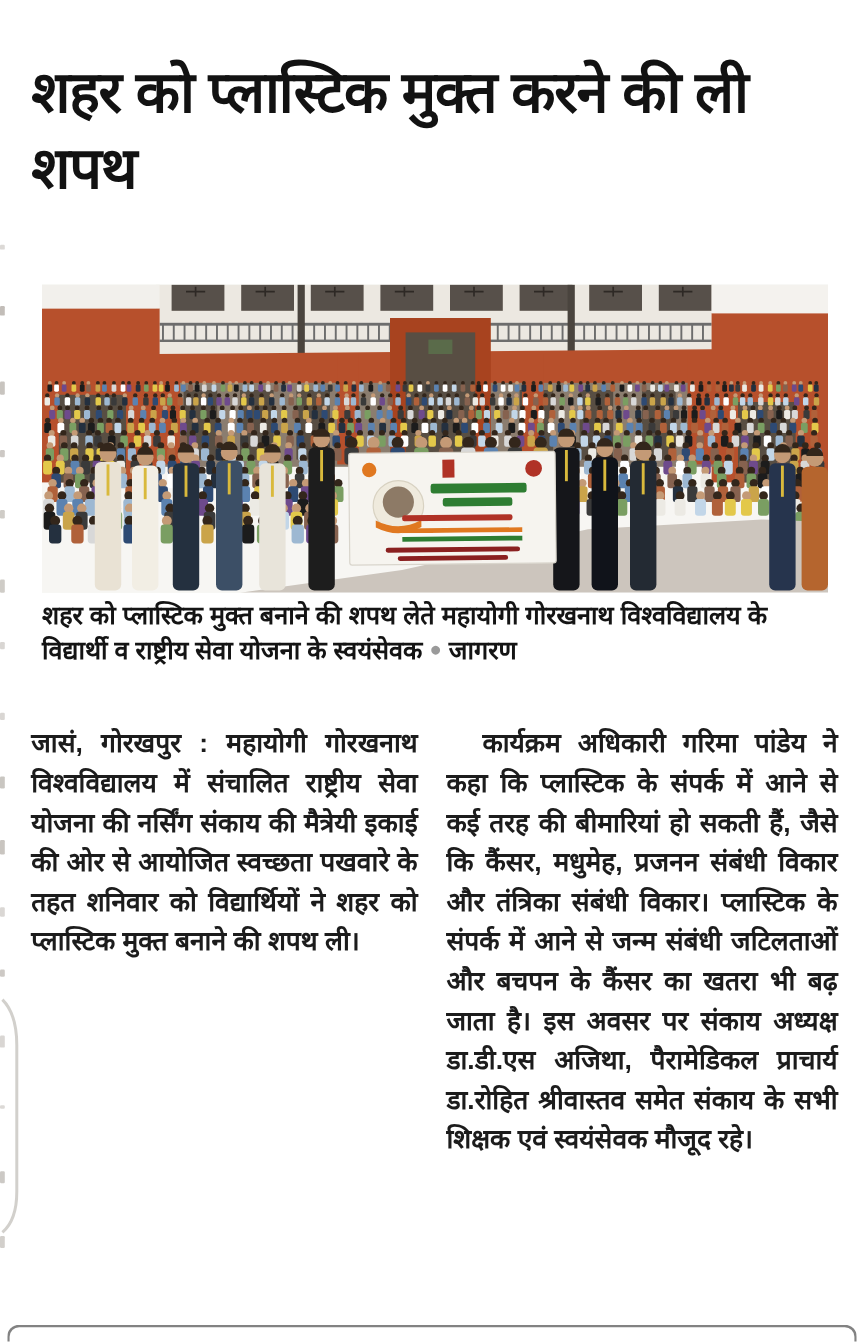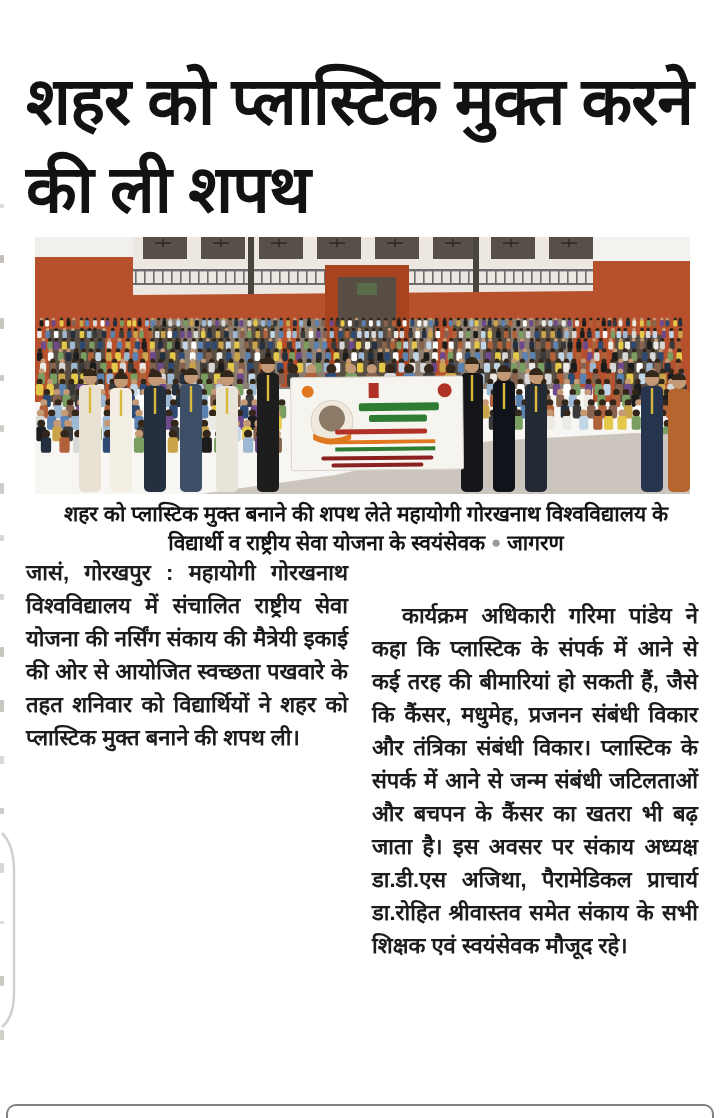--- a/index.html
+++ b/index.html
@@ -4,40 +4,40 @@
 <style>
   html,body{margin:0;padding:0;}
   body{
     width:720px;height:1118px;position:relative;overflow:hidden;
     background:#ffffff;
     font-family:"Liberation Sans",sans-serif;
   }
   .page{position:absolute;inset:0;background:#ffffff;}
   .headline{
     position:absolute;left:26px;top:14px;width:676px;
-    font-size:66px;line-height:1.33;font-weight:700;color:#121212;
+    font-size:48px;line-height:1.33;font-weight:700;color:#121212;
     letter-spacing:-1px;
   }
   .photo-wrap{
     position:absolute;left:35px;top:237px;width:655px;height:257px;
     overflow:hidden;background:#f7f6f3;
   }
   .photo-wrap svg{display:block;}
   .caption{
     position:absolute;left:35px;top:499px;width:662px;
-    font-size:21px;line-height:29px;font-weight:700;color:#141414;text-align:center;
+    font-size:21px;line-height:29px;font-weight:700;color:#141414;
   }
   .caption .bullet{font-size:17px;position:relative;top:-2px;}
   .article-col{
-    position:absolute;top:556px;
+    position:absolute;top:603px;
     font-size:22px;line-height:33px;font-weight:600;color:#1c1c1c;
     text-align:justify;
   }
   .article-col p{margin:0;}
-  .article-col p.indent{text-indent:30px;margin-top:43px;}
+  .article-col p.indent{text-indent:30px;}
   #col1{left:26px;width:322px;}
   #col2{left:372px;width:326px;}
   .bottom-box{
     position:absolute;left:6px;top:1104px;width:704px;height:22px;
     border:2px solid #828282;border-bottom:none;
     border-radius:10px 10px 0 0;background:#ffffff;
   }
   .edge-mark{
     position:absolute;left:0;width:4px;background:#b9b4ae;border-radius:1px;
   }

